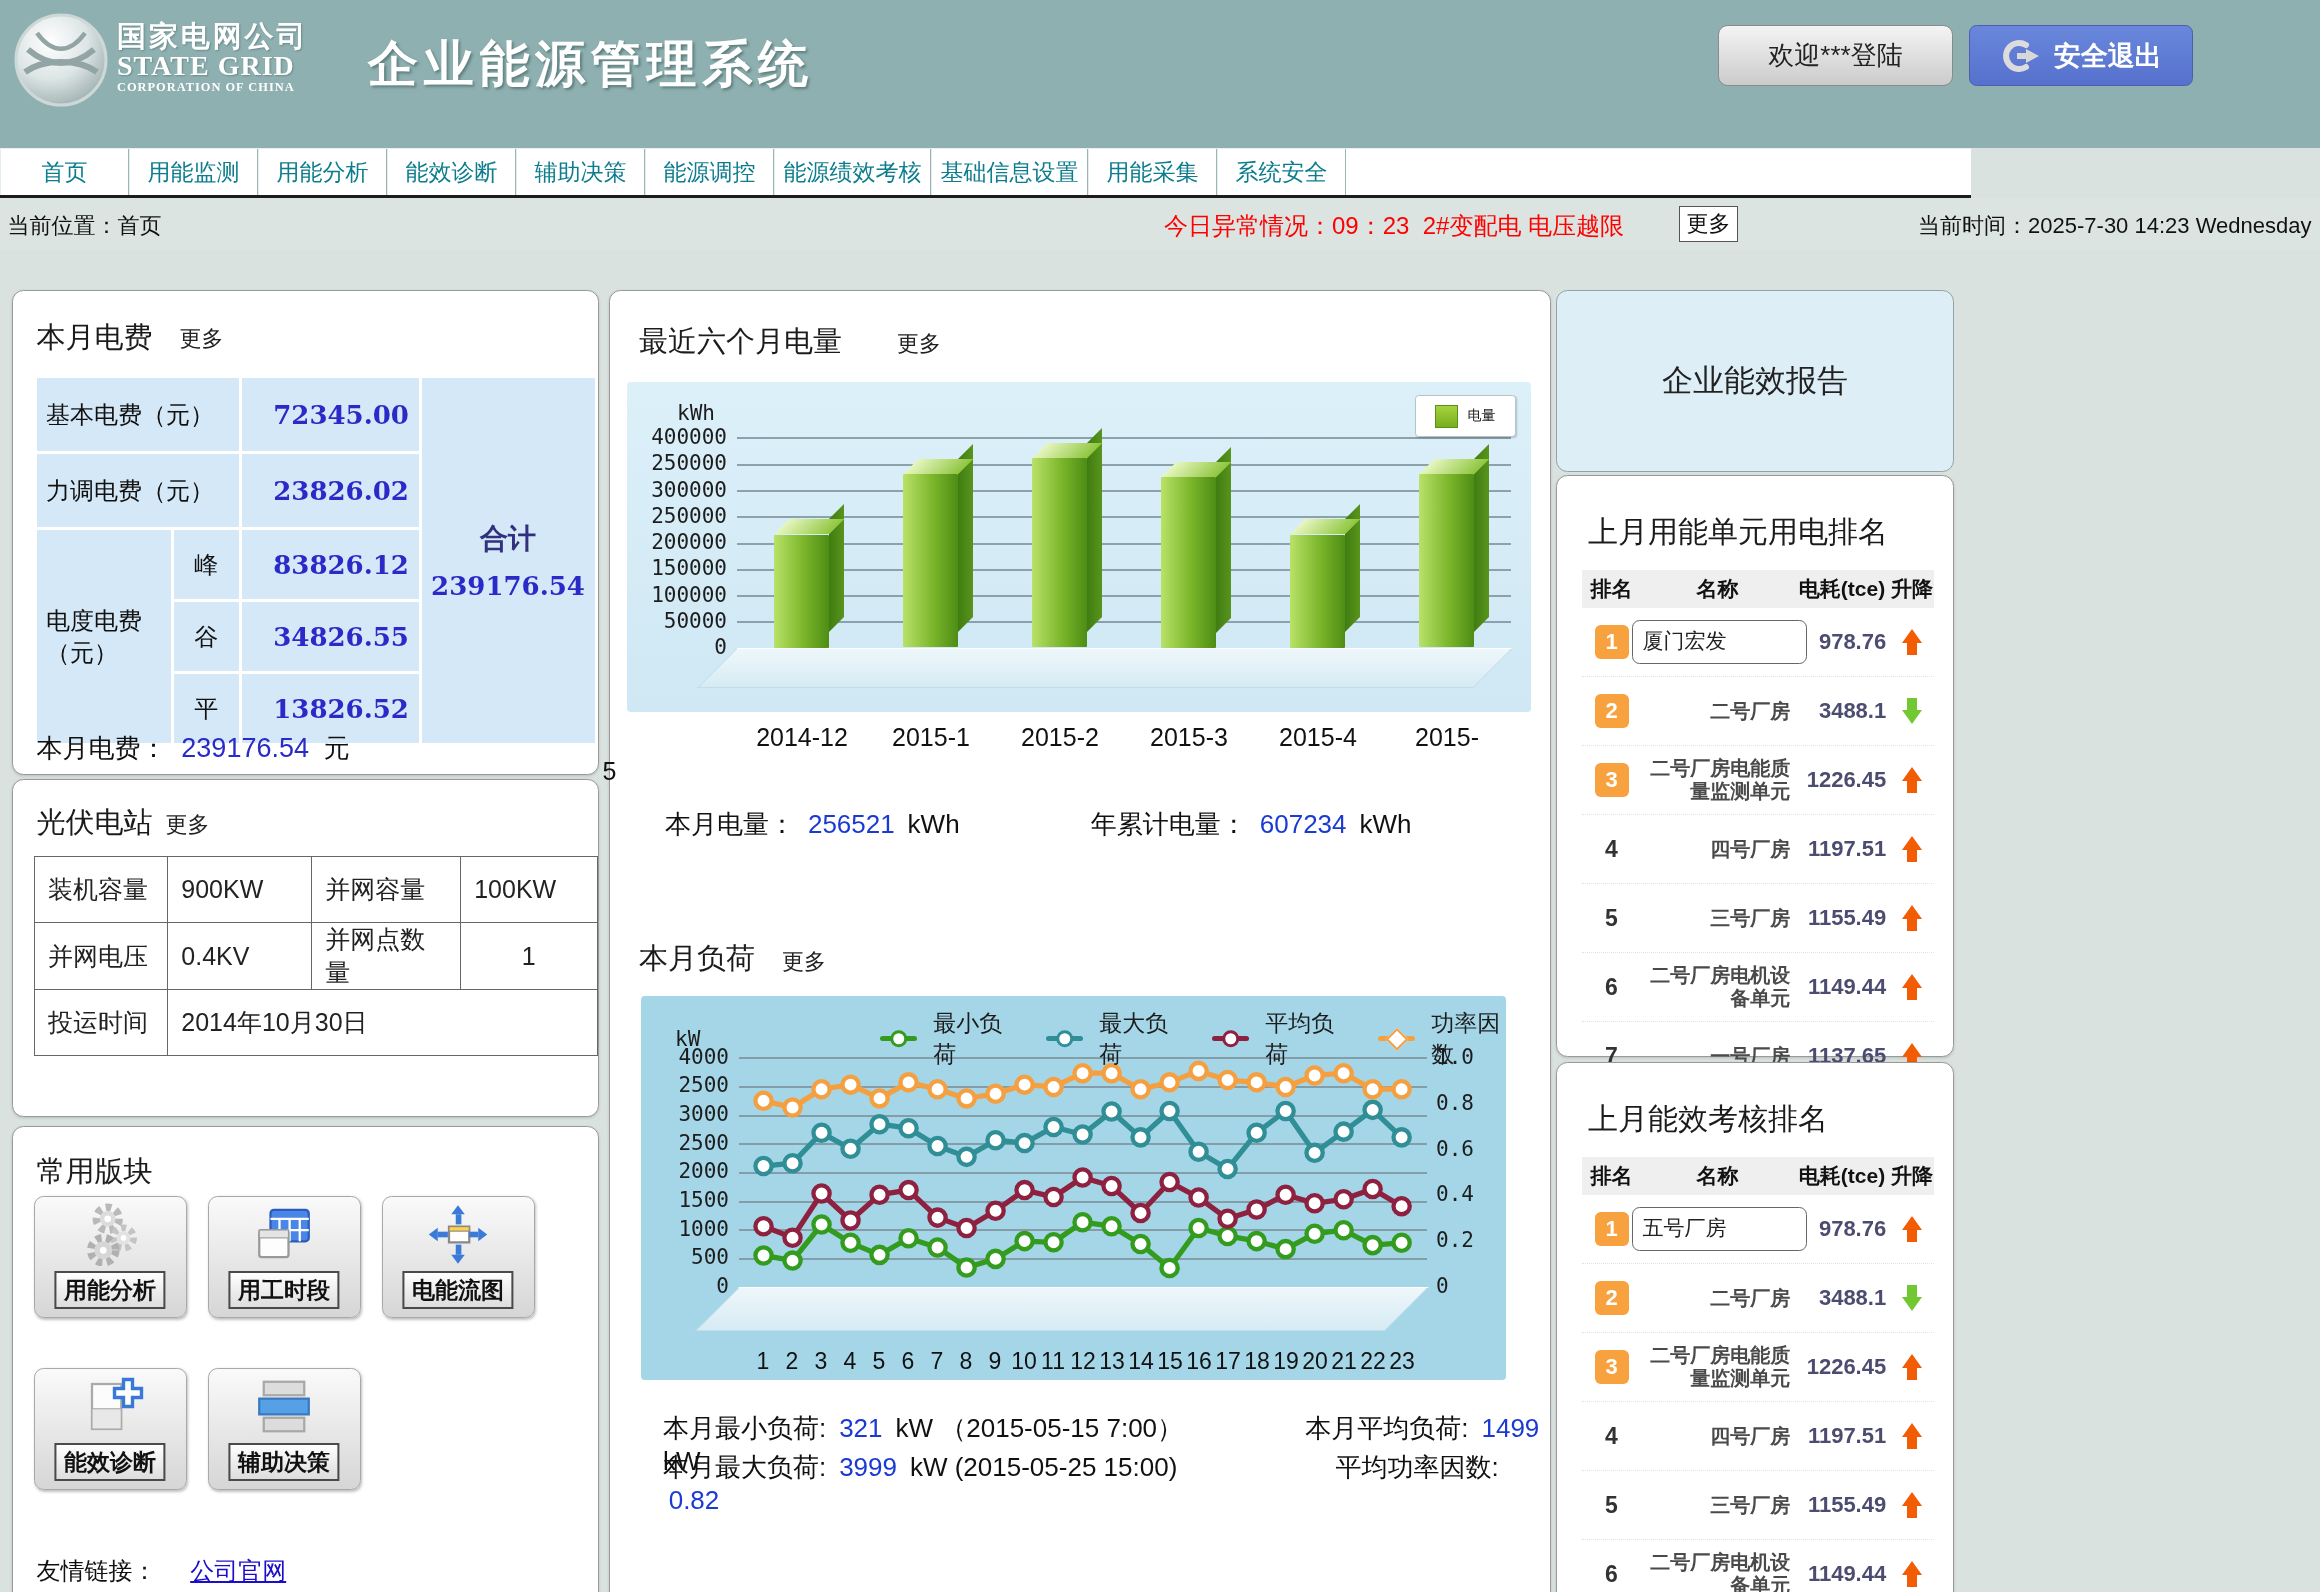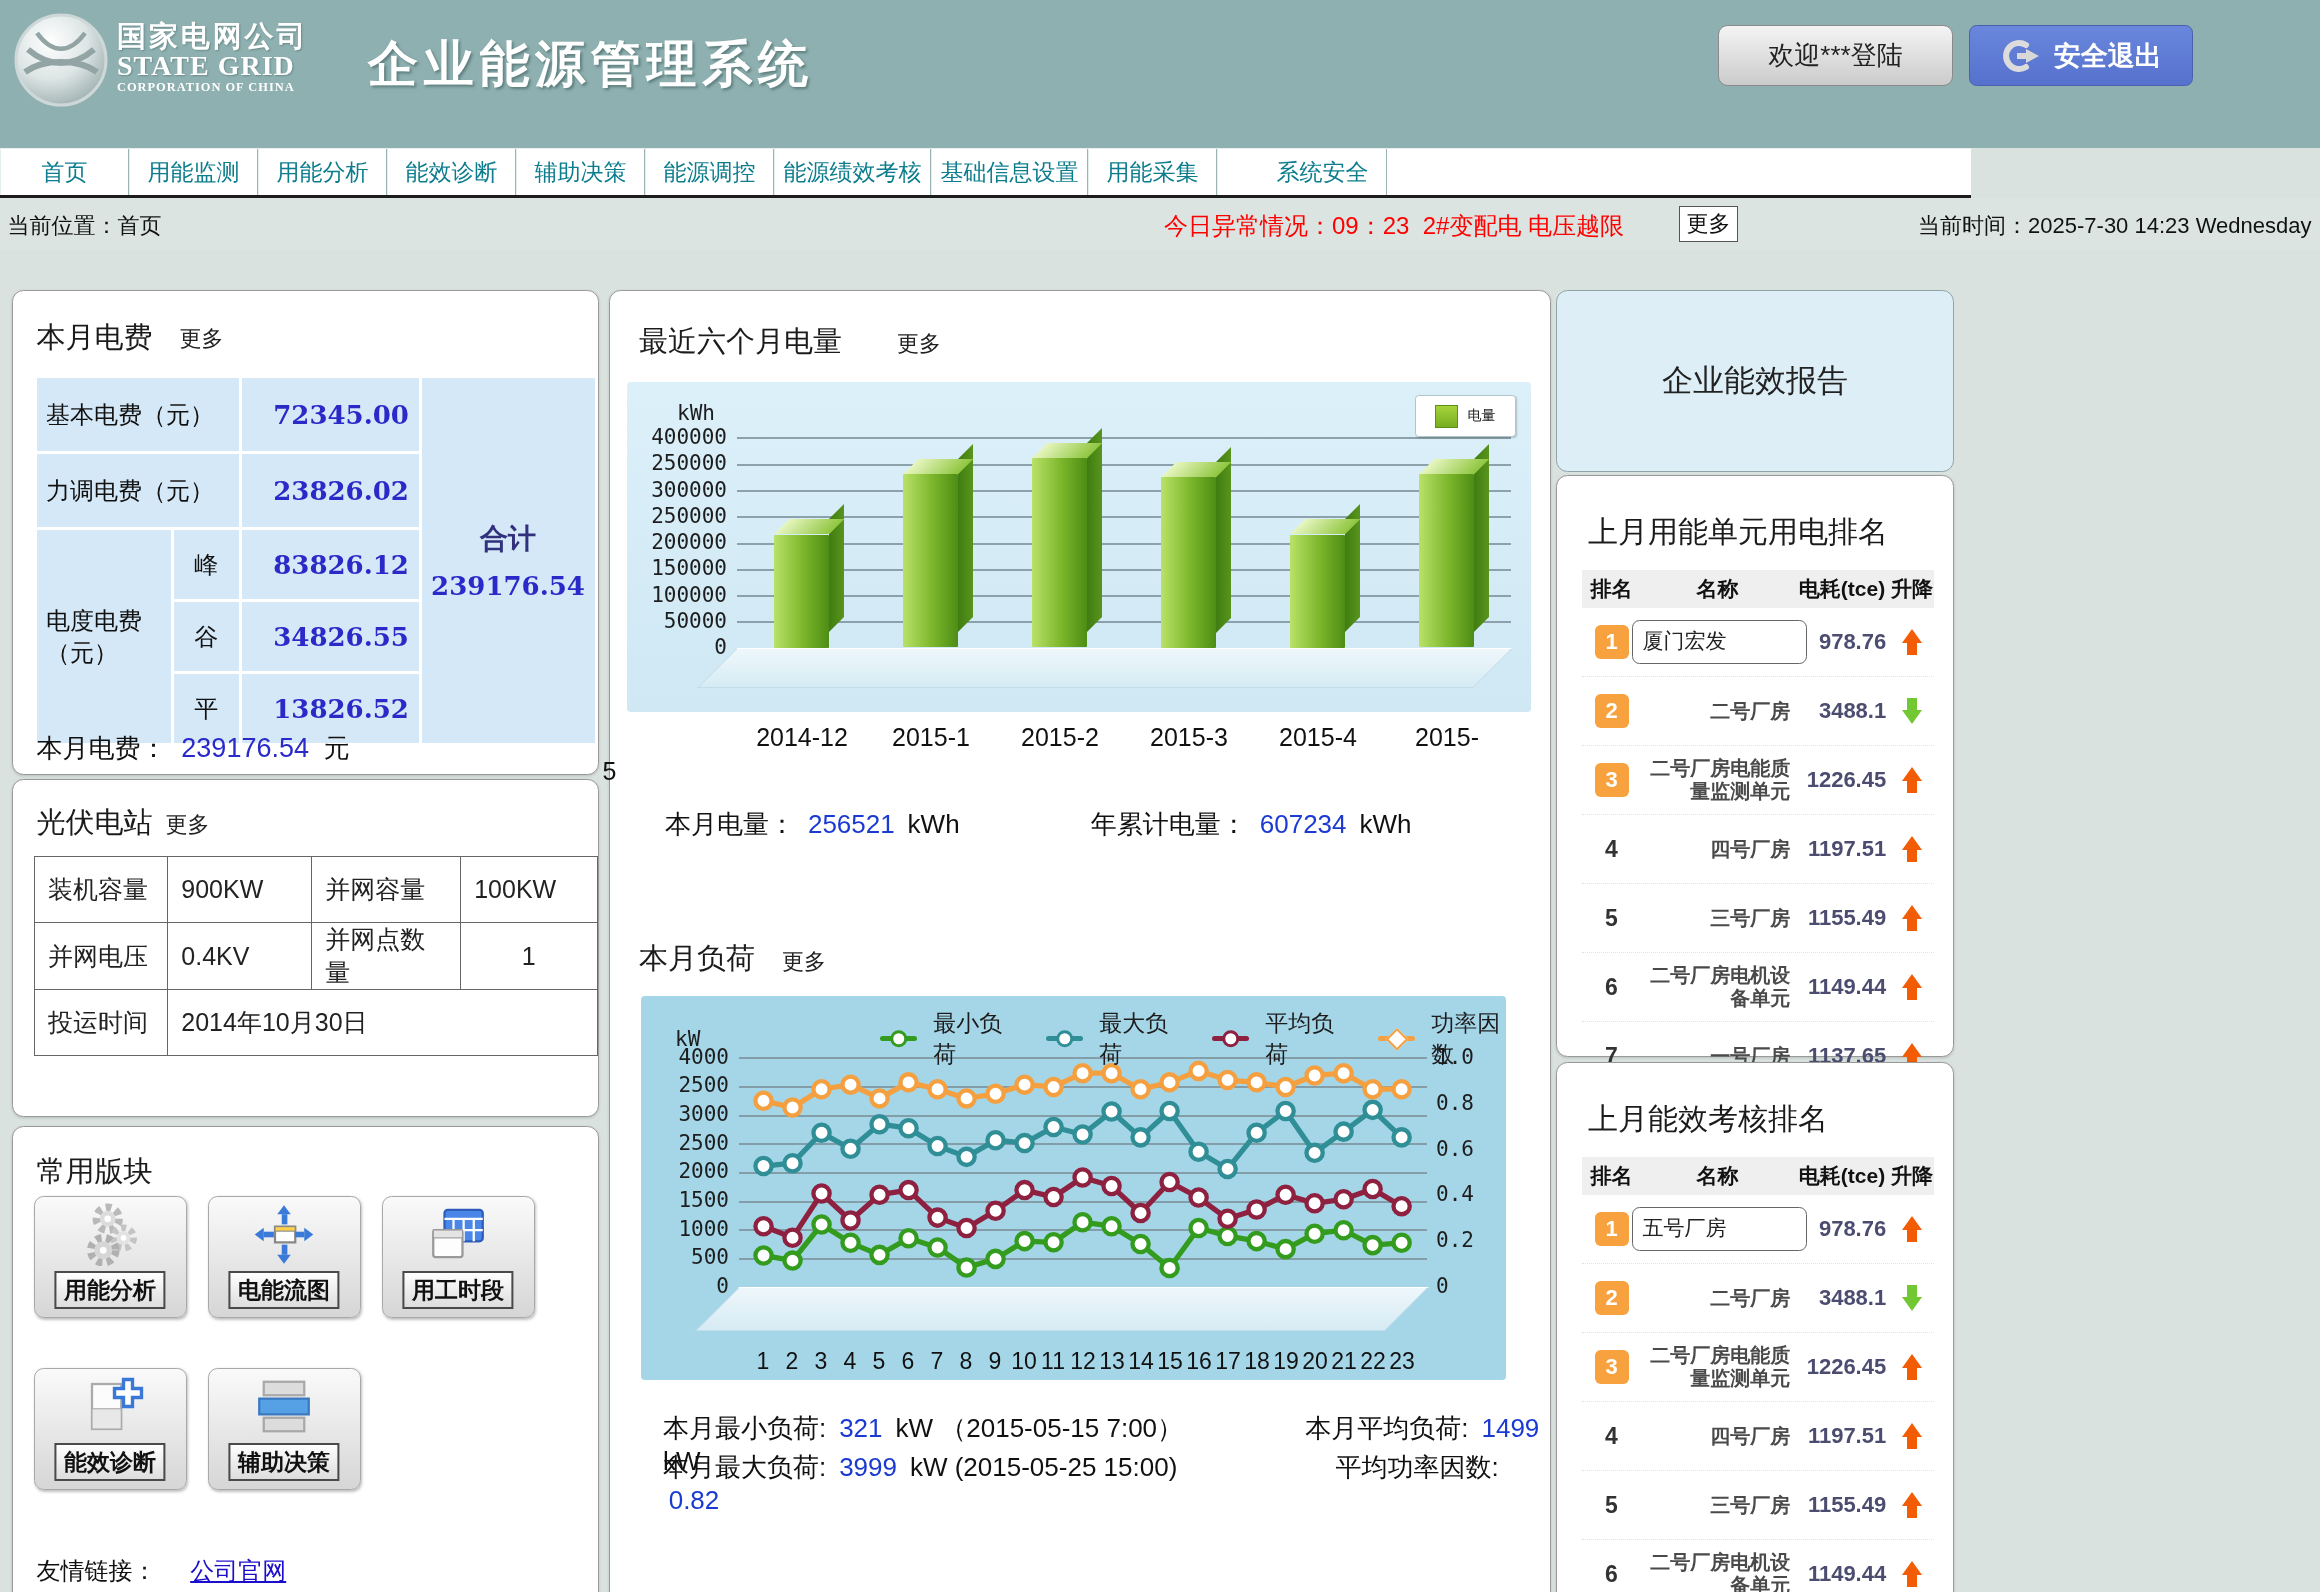--- a/index.html
+++ b/index.html
@@ -157,21 +157,21 @@
   <div class="main-nav" id="nav-tabs">
       <div class="nav-tab" style="width: 127px;">首页</div>
       <div class="nav-tab" style="width: 127px;">用能监测</div>
       <div class="nav-tab" style="width: 127px;">用能分析</div>
       <div class="nav-tab" style="width: 127px;">能效诊断</div>
       <div class="nav-tab" style="width: 127px;">辅助决策</div>
       <div class="nav-tab" style="width: 127px;">能源调控</div>
       <div class="nav-tab" style="width: 155px;">能源绩效考核</div>
       <div class="nav-tab" style="width: 155px;">基础信息设置</div>
       <div class="nav-tab" style="width: 127px;">用能采集</div>
-      <div class="nav-tab" style="width: 127px; padding-left: 41px;">系统安全</div>
+      <div class="nav-tab" style="width: 127px;">系统安全</div>
     </div>
 
   <div class="status-bar">
     <div class="loc">
       <span>当前位置：</span><span>首页</span>
     </div>
     <div class="alarm">今日异常情况：09：23  2#变配电 电压越限</div>
     <div class="more-box">更多</div>
     <div class="time">
       <span>当前时间：</span><span>2025-7-30 14:23 Wednesday</span>
@@ -254,45 +254,45 @@
               <circle cx="44" cy="31" r="6" fill="#e2e2e2"></circle>
               <circle cx="44" cy="31" r="2.5" fill="#fff"></circle>
               <circle cx="26" cy="42" r="11" fill="none" stroke="#b0b0b0" stroke-width="7" stroke-dasharray="5 4"></circle>
               <circle cx="26" cy="42" r="8" fill="#d6d6d6"></circle>
               <circle cx="26" cy="42" r="3" fill="#fff"></circle>
             </svg></span>
           <div class="ml">用能分析</div>
         </div>
         <div class="module-btn">
           <span class="mi"><svg width="73" height="63" viewBox="0 0 64 56">
+              <rect x="20" y="6" width="34" height="28" rx="3" fill="#4a86e8" stroke="#2a5cb8" stroke-width="2"></rect>
+              <line x1="20" y1="14" x2="54" y2="14" stroke="#fff" stroke-width="2"></line>
+              <line x1="28" y1="14" x2="28" y2="34" stroke="#fff" stroke-width="2"></line>
+              <line x1="37" y1="14" x2="37" y2="34" stroke="#fff" stroke-width="2"></line>
+              <line x1="46" y1="14" x2="46" y2="34" stroke="#fff" stroke-width="2"></line>
+              <line x1="20" y1="24" x2="54" y2="24" stroke="#fff" stroke-width="2"></line>
+              <rect x="10" y="24" width="26" height="24" rx="2" fill="#fdfdfd" stroke="#999" stroke-width="2"></rect>
+              <rect x="10" y="24" width="26" height="7" fill="#e4e4e4" stroke="#999" stroke-width="1"></rect>
+            </svg></span>
+          <div class="ml">用工时段</div>
+        </div>
+        <div class="module-btn">
+          <span class="mi"><svg width="73" height="63" viewBox="0 0 64 56">
               <rect x="24" y="21" width="18" height="14" fill="#fff" stroke="#888" stroke-width="2"></rect>
               <rect x="24" y="21" width="18" height="4" fill="#ffd24a" stroke="#888" stroke-width="1"></rect>
               <polygon points="32,2 38,10 26,10" fill="#3a7ad8"></polygon>
               <rect x="30" y="10" width="5" height="9" fill="#3a7ad8"></rect>
               <polygon points="32,54 26,46 38,46" fill="#3a7ad8"></polygon>
               <rect x="30" y="37" width="5" height="9" fill="#3a7ad8"></rect>
               <polygon points="6,28 14,22 14,34" fill="#3a7ad8"></polygon>
               <rect x="14" y="25.5" width="9" height="5" fill="#3a7ad8"></rect>
               <polygon points="58,28 50,34 50,22" fill="#3a7ad8"></polygon>
               <rect x="42" y="25.5" width="8" height="5" fill="#3a7ad8"></rect>
             </svg></span>
           <div class="ml">电能流图</div>
-        </div>
-        <div class="module-btn">
-          <span class="mi"><svg width="73" height="63" viewBox="0 0 64 56">
-              <rect x="20" y="6" width="34" height="28" rx="3" fill="#4a86e8" stroke="#2a5cb8" stroke-width="2"></rect>
-              <line x1="20" y1="14" x2="54" y2="14" stroke="#fff" stroke-width="2"></line>
-              <line x1="28" y1="14" x2="28" y2="34" stroke="#fff" stroke-width="2"></line>
-              <line x1="37" y1="14" x2="37" y2="34" stroke="#fff" stroke-width="2"></line>
-              <line x1="46" y1="14" x2="46" y2="34" stroke="#fff" stroke-width="2"></line>
-              <line x1="20" y1="24" x2="54" y2="24" stroke="#fff" stroke-width="2"></line>
-              <rect x="10" y="24" width="26" height="24" rx="2" fill="#fdfdfd" stroke="#999" stroke-width="2"></rect>
-              <rect x="10" y="24" width="26" height="7" fill="#e4e4e4" stroke="#999" stroke-width="1"></rect>
-            </svg></span>
-          <div class="ml">用工时段</div>
         </div>
         <div class="module-btn">
           <span class="mi"><svg width="73" height="63" viewBox="0 0 64 56">
               <rect x="16" y="8" width="26" height="40" fill="#fcfcfc" stroke="#aaa" stroke-width="2"></rect>
               <rect x="16" y="30" width="26" height="18" fill="#e8e8e8" stroke="#aaa" stroke-width="1"></rect>
               <path d="M44,4 h8 v8 h8 v8 h-8 v8 h-8 v-8 h-8 v-8 h8 z" fill="#fff" stroke="#3a78d8" stroke-width="3"></path>
             </svg></span>
           <div class="ml">能效诊断</div>
         </div>
         <div class="module-btn">

